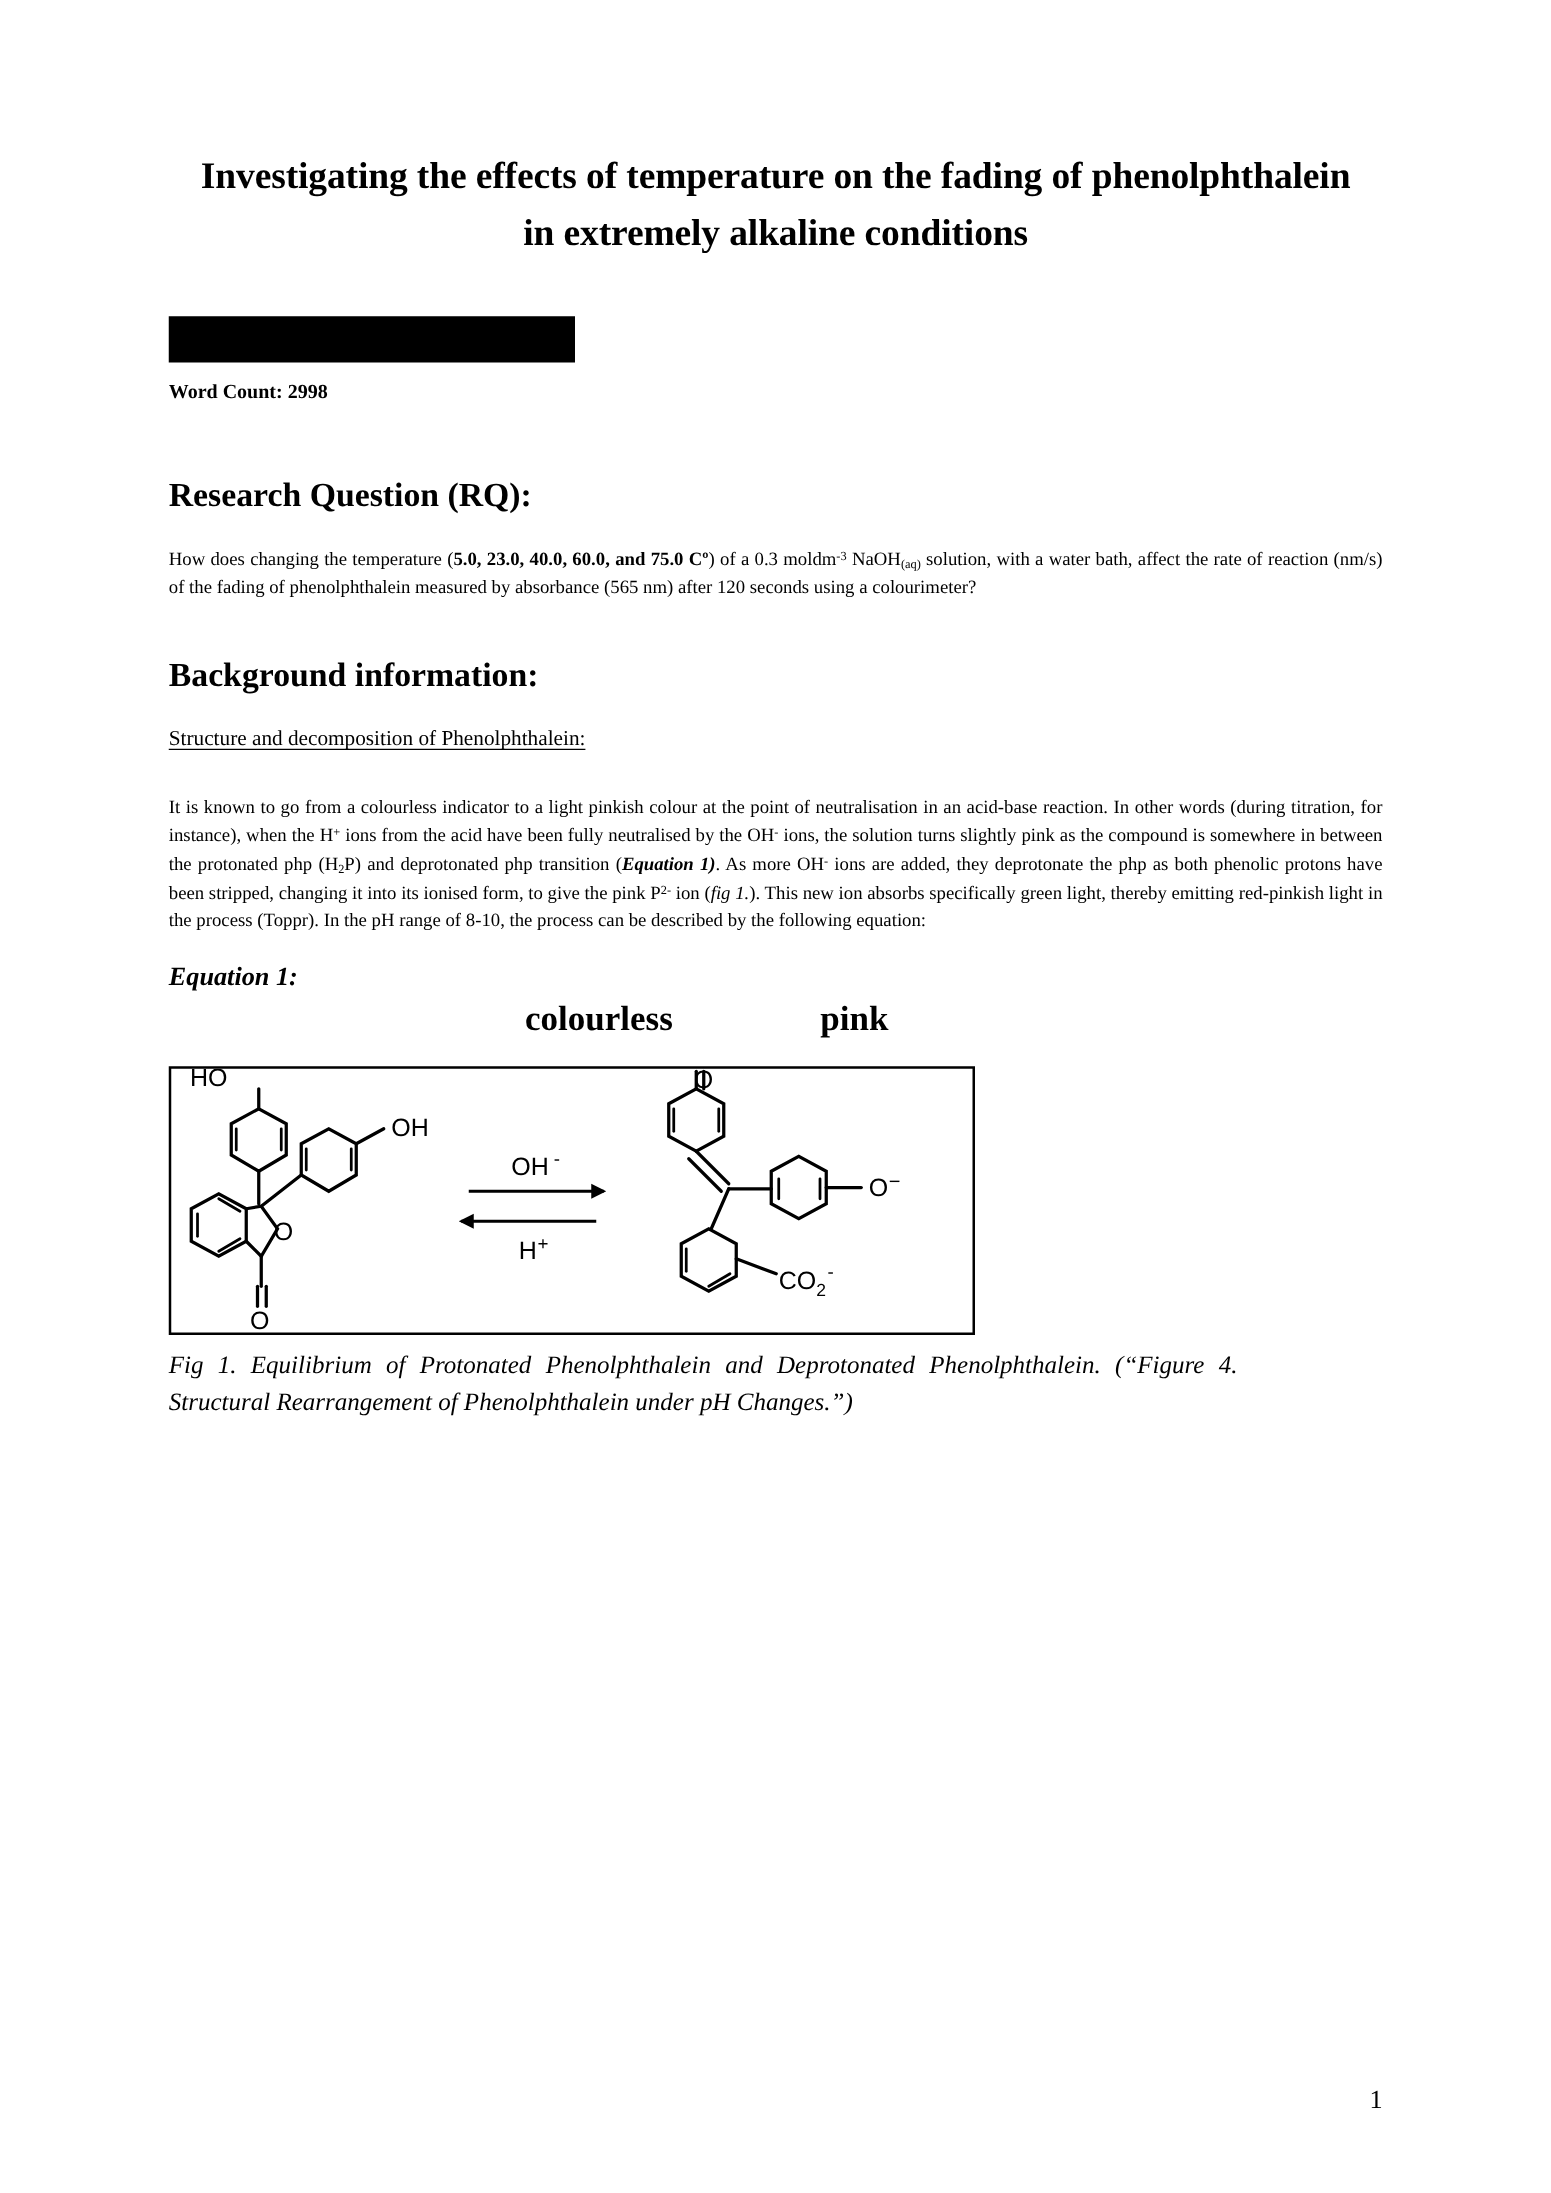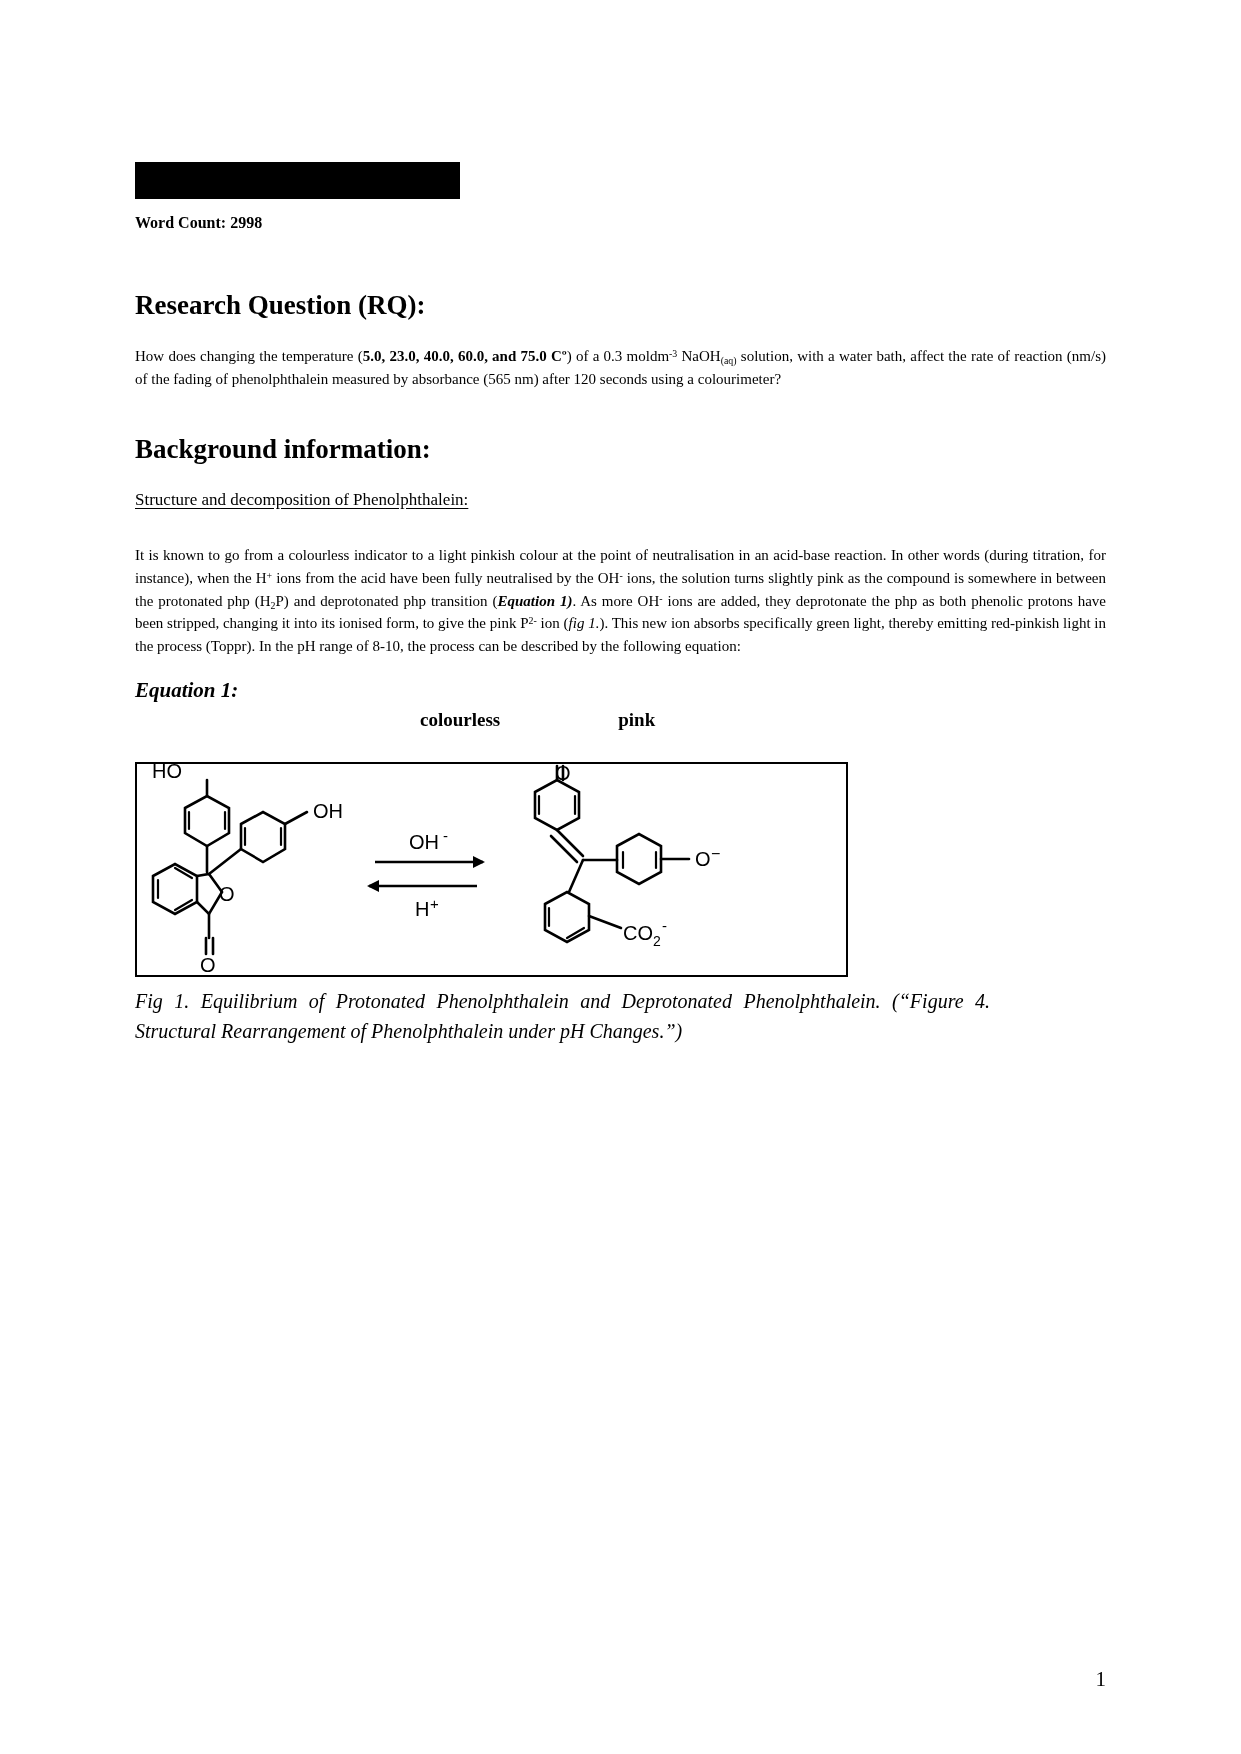--- a/index.html
+++ b/index.html
@@ -88,30 +88,30 @@
     position: absolute;
     left: 265px;
     top: 0;
     font-size: 22px;
     white-space: nowrap;
   }
   .eq-states {
     position: absolute;
     left: 285px;
     top: 33px;
-    font-size: 19px;
+    font-size: 28px;
     font-weight: bold;
     white-space: nowrap;
   }
   .eq-states .sp { display: inline-block; width: 118px; }
 
   
   .figure-box {
     margin-top: 14px;
-    width: 713px;
+    width: 645px;
     height: 215px;
     border: 2px solid #000000;
     box-sizing: border-box;
     position: relative;
     background: #ffffff;
   }
   .figure-box svg { display: block; }
   .fig-caption {
     font-size: 20px;
     font-style: italic;
@@ -125,20 +125,21 @@
     right: 135px;
     bottom: 62px;
     font-size: 21px;
   }
 </style>
 </head>
 <body>
 
 <div class="page">
 
+  <h1 class="doc-title">Investigating the effects of temperature on the fading of phenolphthalein in extremely alkaline conditions</h1>
 
   <div class="redaction-bar"></div>
 
   <div class="word-count">Word Count: 2998</div>
 
   <h2 class="section-heading rq-heading">Research Question (RQ):</h2>
 
   <p class="body-text rq-text"><span>How does changing the temperature (</span><b>5.0, 23.0, 40.0, 60.0, and 75.0 Cº</b><span>) of a 0.3 moldm</span><sup>-3</sup><span> NaOH</span><sub>(aq)</sub><span> solution, with a water bath, affect the rate of reaction (nm/s) of the fading of phenolphthalein measured by absorbance (565 nm) after 120 seconds using a colourimeter?</span></p>
 
   <h2 class="section-heading bg-heading">Background information:</h2>

